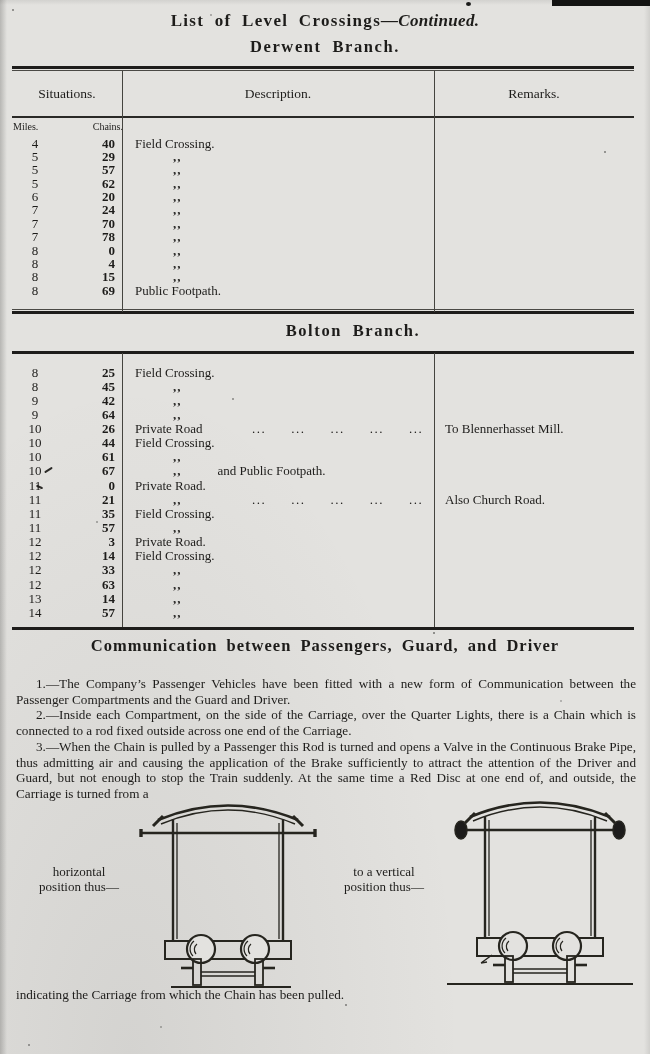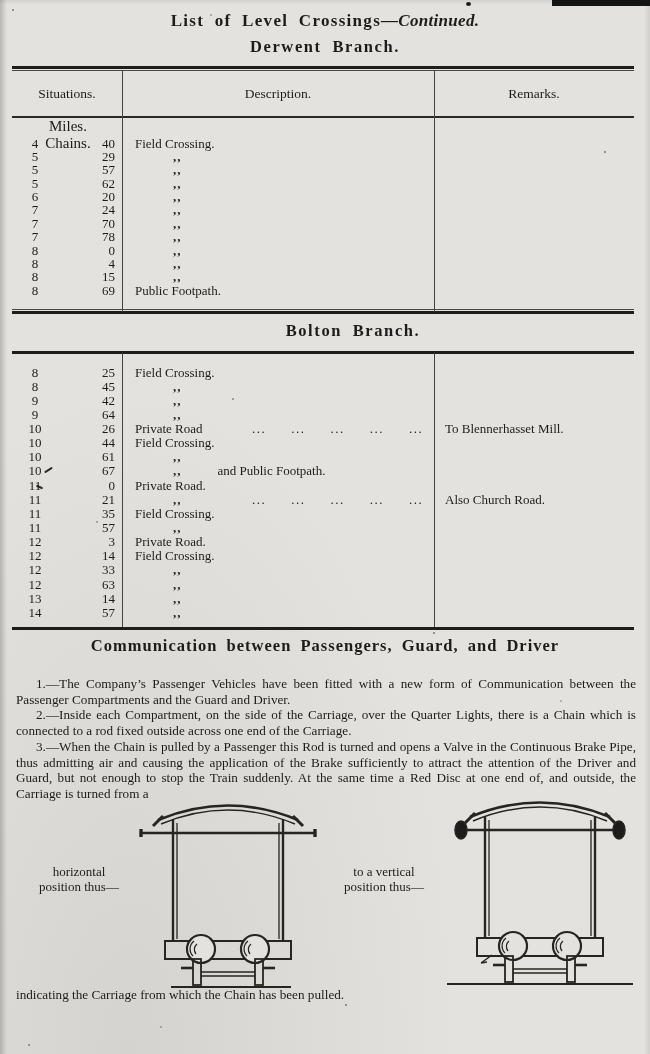--- a/index.html
+++ b/index.html
@@ -43,29 +43,29 @@
   .r-thick{height:2.5px;background:#1e1d1b;}
   .r-thin{height:1px;background:#4a4945;}
   .gap1{height:1.5px;}
   .thead{display:flex;height:45px;align-items:center;font-size:13.5px;}
   .th{text-align:center;}
   .th-sit{width:110px;}
   .th-desc{width:312px;}
   .th-rem{width:200px;}
   .head-rule{height:1.5px;background:#2a2926;}
   .subhead{display:flex;width:111px;justify-content:space-between;height:17px;
-    align-items:center;font-size:15px;padding-left:1px;box-sizing:border-box;flex-direction:column;}
+    align-items:center;font-size:10px;padding-left:1px;box-sizing:border-box;}
   .rows{position:relative;}
   #derwent-block .rows{height:174px;padding-top:2px;box-sizing:border-box;}
   #bolton-block .rows{height:273px;padding-top:12px;box-sizing:border-box;}
   .t-row{display:flex;font-size:13px;}
   #derwent-block .t-row{height:13.4px;line-height:13.4px;}
   #bolton-block .t-row{height:14.15px;line-height:14.15px;}
   .c-miles{width:46px;text-align:center;}
-  .c-chains{width:64px;text-align:right;padding-right:7px;box-sizing:border-box;}
+  .c-chains{width:64px;text-align:right;padding-right:7px;box-sizing:border-box;font-weight:bold;}
   .c-desc{width:312px;padding-left:13px;box-sizing:border-box;position:relative;}
   .ditto{margin-left:38px;letter-spacing:1px;font-weight:600;}
   .desc-extra{margin-left:36px;}
   .dots{position:absolute;left:130px;top:0;display:flex;gap:25px;letter-spacing:1.5px;}
   .c-remark{width:200px;padding-left:11px;box-sizing:border-box;}
   .vline{position:absolute;top:0;bottom:0;width:1px;background:#45443f;}
   .v1{left:110px;}.v2{left:422px;}
   #derwent-block .vline{top:5px;bottom:4px;}
   #bolton-block .vline{top:2px;bottom:3px;}
   .b-thick{height:3px;background:#1e1d1b;}

